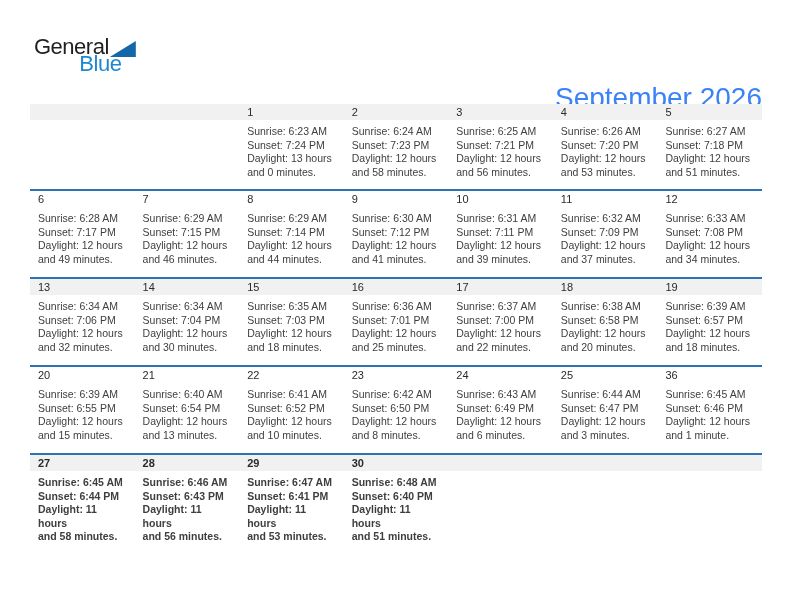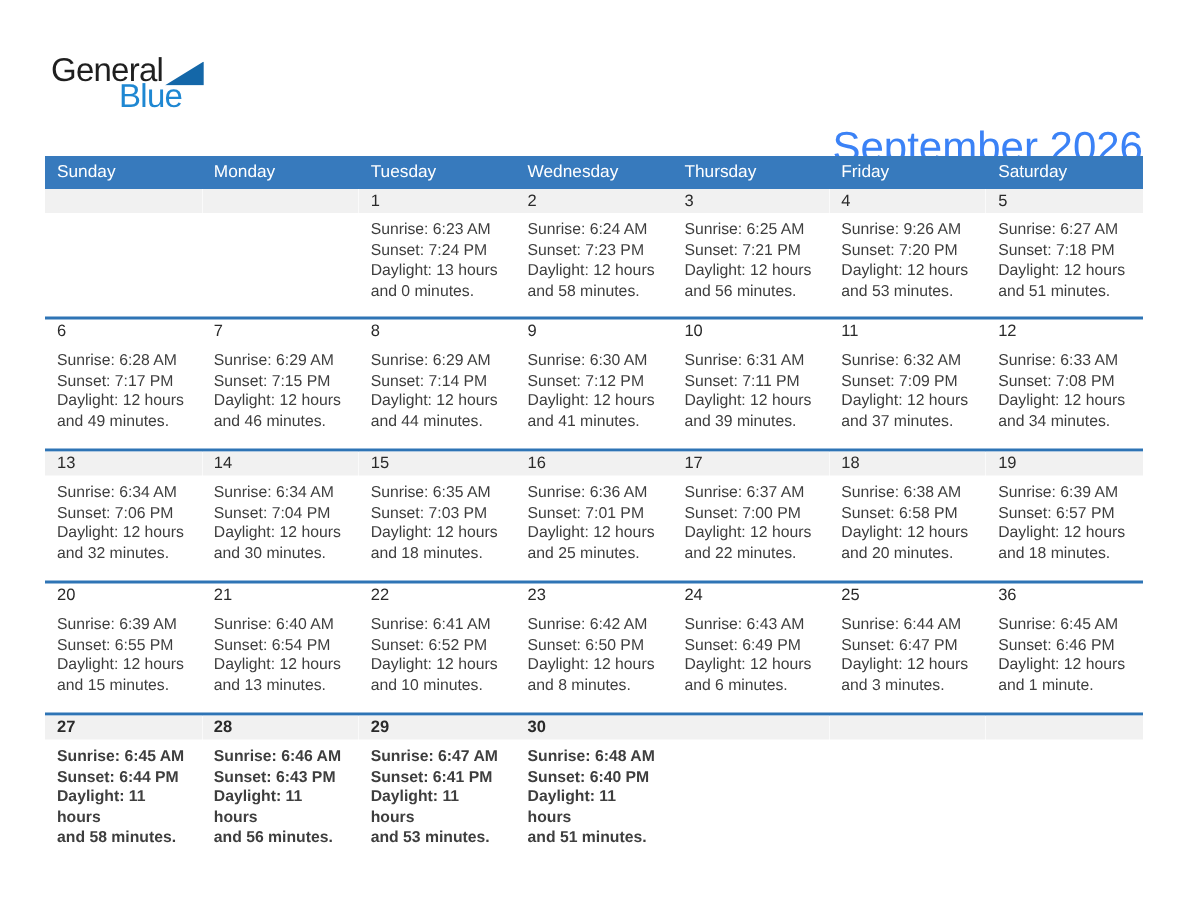--- a/index.html
+++ b/index.html
@@ -51,29 +51,20 @@
       </div>
       <div class="logo-blue">Blue</div>
     </div>
     <div class="titles">
       <div class="title">September 2026</div>
       <div class="subtitle">Harrisburg, Illinois, United States</div>
     </div>
   </div>
 
   <div class="cal">
-    <div class="weekdays" id="weekdays">
-        <div class="wd">Sunday</div>
-        <div class="wd">Monday</div>
-        <div class="wd">Tuesday</div>
-        <div class="wd">Wednesday</div>
-        <div class="wd">Thursday</div>
-        <div class="wd">Friday</div>
-        <div class="wd">Saturday</div>
-      </div>
     <div id="weeks">
         <div class="week w1 shaded">
           <div class="cell">
             <div class="numstrip"></div>
           </div>
           <div class="cell">
             <div class="numstrip"></div>
           </div>
           <div class="cell">
             <div class="numstrip"><span>1</span></div>
@@ -98,21 +89,21 @@
             <div class="daytext">
               <div>Sunrise: 6:25 AM</div>
               <div>Sunset: 7:21 PM</div>
               <div>Daylight: 12 hours</div>
               <div>and 56 minutes.</div>
             </div>
           </div>
           <div class="cell">
             <div class="numstrip"><span>4</span></div>
             <div class="daytext">
-              <div>Sunrise: 9:26 AM</div>
+              <div>Sunrise: 6:26 AM</div>
               <div>Sunset: 7:20 PM</div>
               <div>Daylight: 12 hours</div>
               <div>and 53 minutes.</div>
             </div>
           </div>
           <div class="cell">
             <div class="numstrip"><span>5</span></div>
             <div class="daytext">
               <div>Sunrise: 6:27 AM</div>
               <div>Sunset: 7:18 PM</div>

